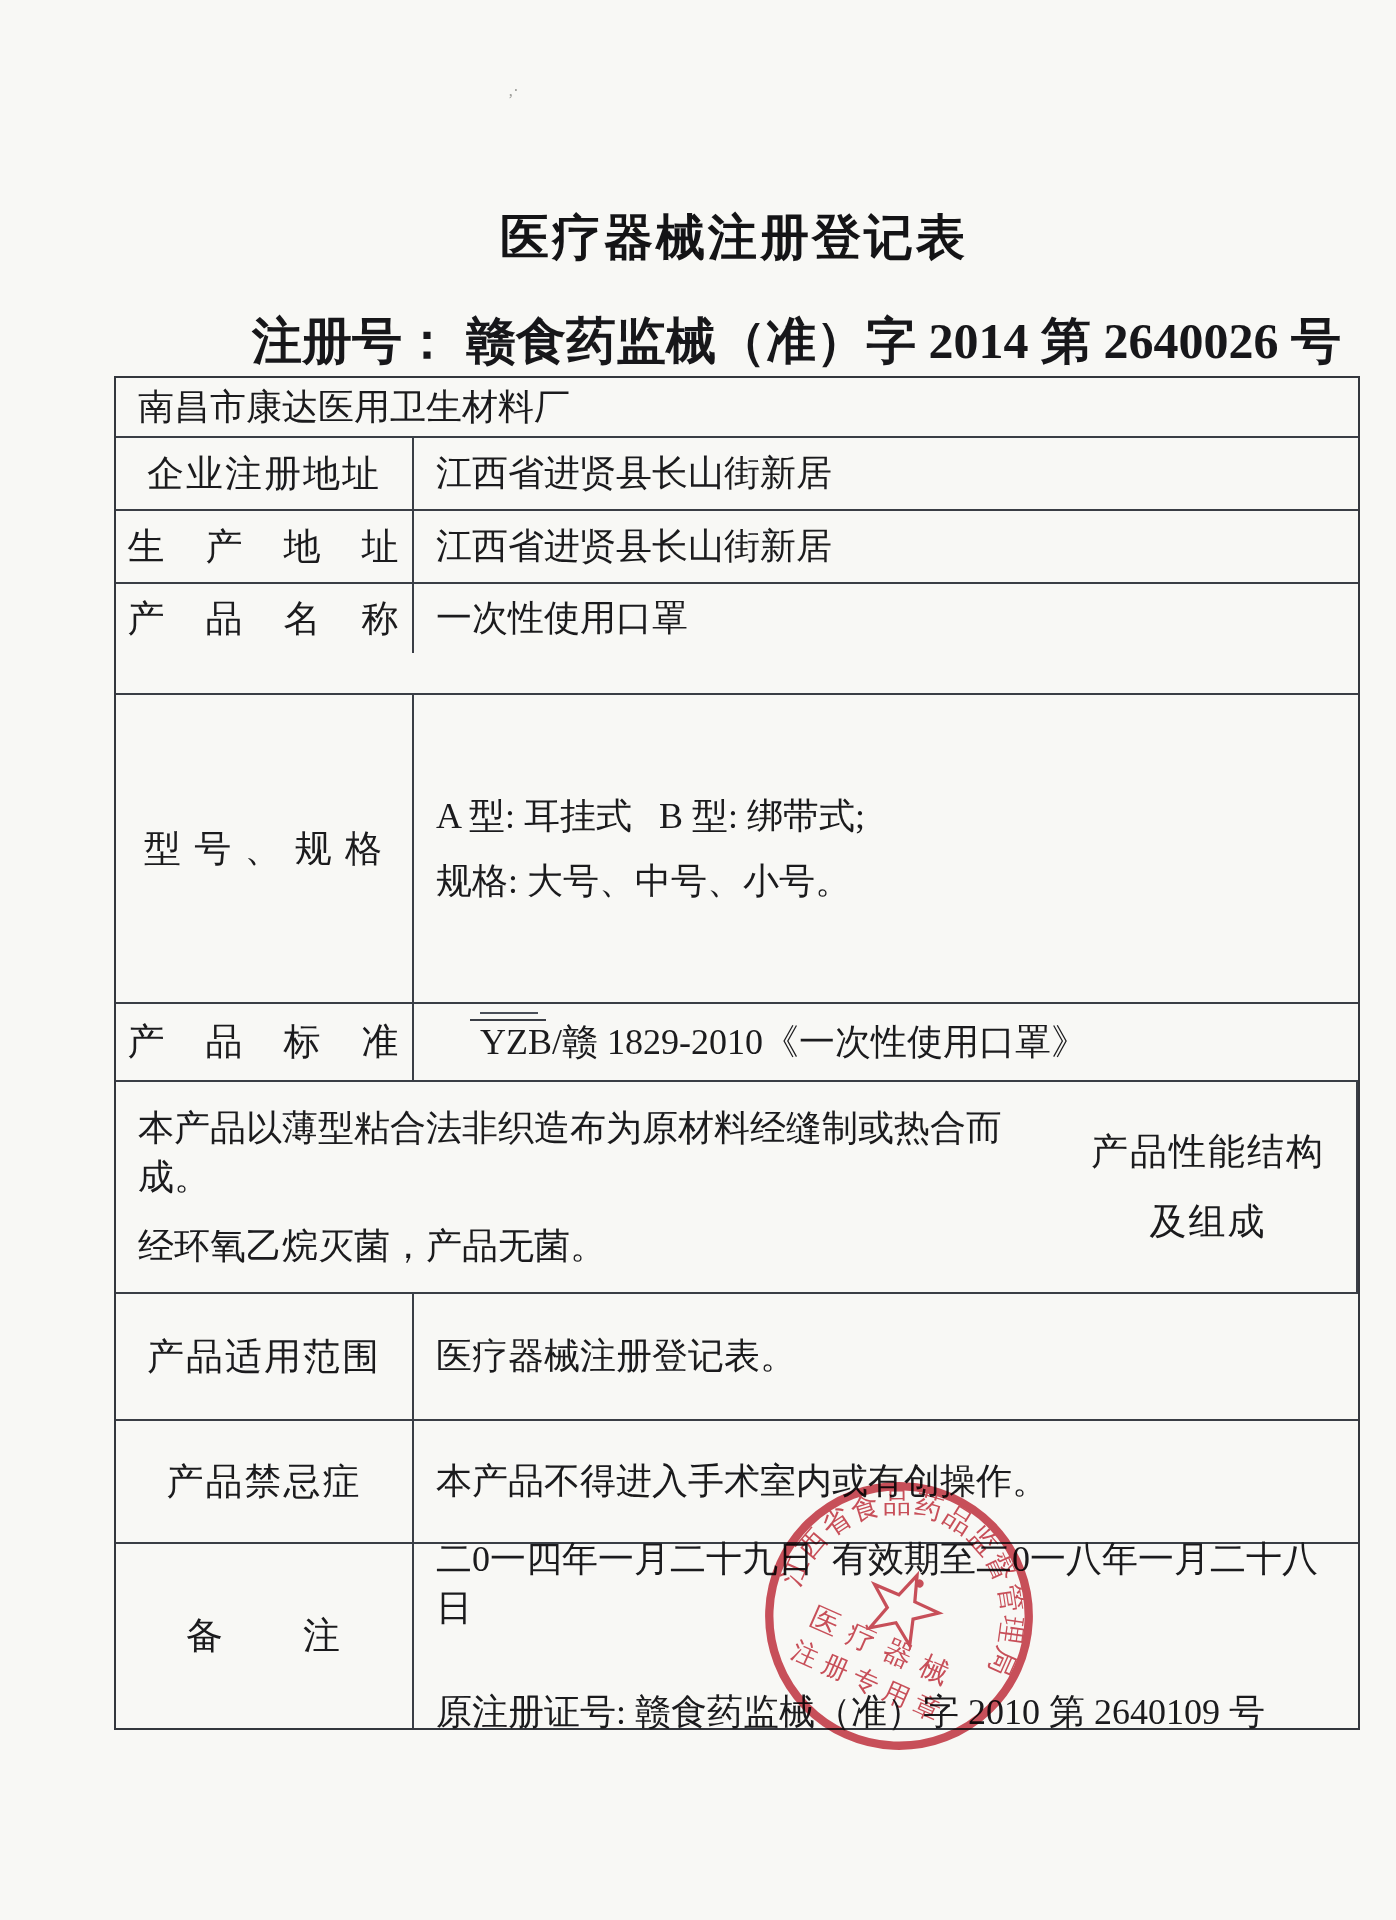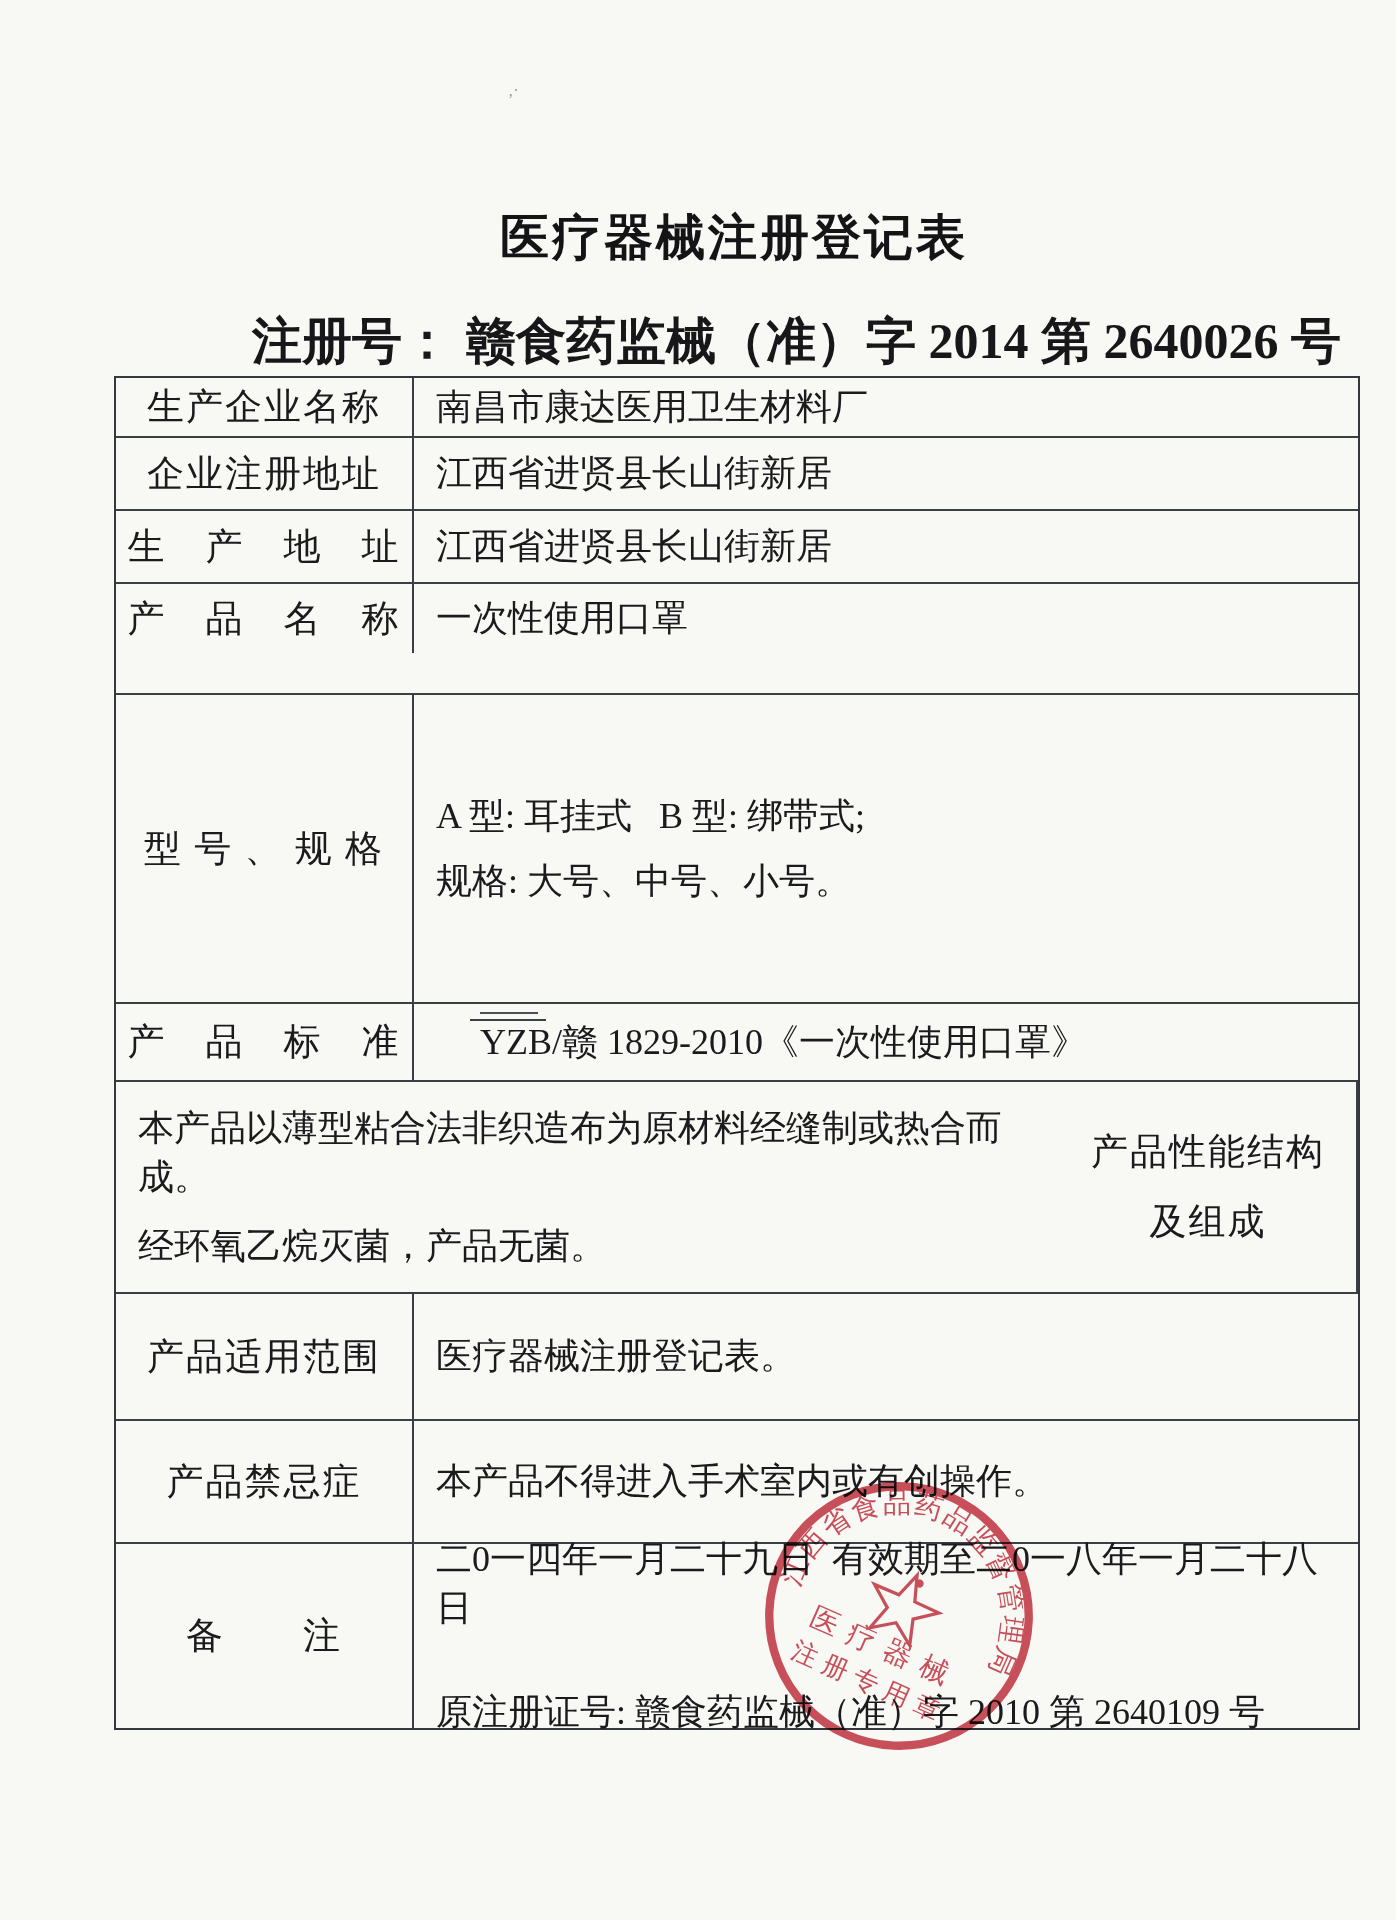--- a/index.html
+++ b/index.html
@@ -148,21 +148,20 @@
   <div class="doc-title">医疗器械注册登记表</div>
 
   <div class="reg-line">
     <span>注册号：</span>
     <span>赣食药监械（准）字 2014 第 2640026 号</span>
   </div>
 
   <div class="reg-table">
 
     <div class="trow h1">
-      <div class="tcell lab">生产企业名称</div>
       <div class="tcell val">南昌市康达医用卫生材料厂</div>
     </div>
 
     <div class="trow h2">
       <div class="tcell lab">企业注册地址</div>
       <div class="tcell val">江西省进贤县长山街新居</div>
     </div>
 
     <div class="trow h3">
       <div class="tcell lab">生　产　地　址</div>

